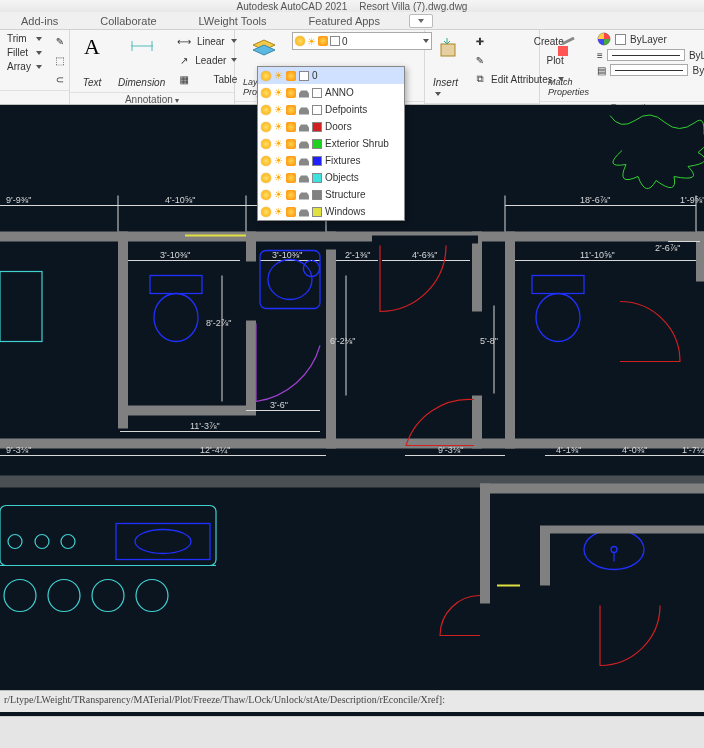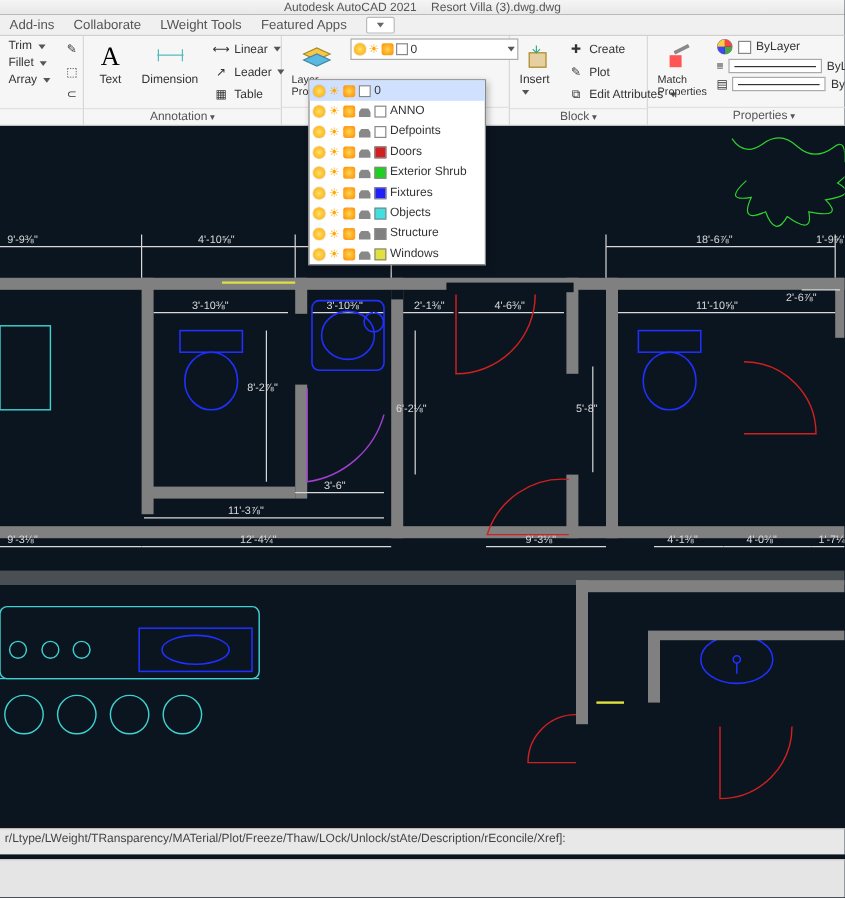--- a/index.html
+++ b/index.html
@@ -2,34 +2,34 @@
 <html><head>
 <meta charset="utf-8">
 <style>
   * { box-sizing: border-box; margin: 0; padding: 0; }
   body { font-family: "Segoe UI", Arial, sans-serif; font-size: 11px; background: #0b1520; width: 704px; height: 748px; overflow: hidden; position: relative; }
   
   .titlebar { height: 12px; background: linear-gradient(#f5f5f5,#e8e8e8); display: flex; align-items: center; justify-content: center; font-size: 10px; color: #555; }
   .titlebar span { margin: 0 6px; }
 
   .tabrow { height: 18px; background: #f0f0f0; border-bottom: 1px solid #d0d0d0; display: flex; align-items: center; }
-  .tab { padding: 2px 8px; color: #555; cursor: pointer; }
+  .tab { padding: 2px 21px; color: #555; cursor: pointer; }
   .tabextra { width: 24px; height: 14px; border: 1px solid #bbb; margin-left: 8px; background: #fff; border-radius: 2px; position: relative; }
   .tabextra::after { content: ''; position: absolute; left: 50%; top: 50%; width: 0; height: 0; border-left: 3px solid transparent; border-right: 3px solid transparent; border-top: 4px solid #666; transform: translate(-50%, -50%);}
 
   .ribbon { height: 75px; background: #f6f6f6; border-bottom: 1px solid #c0c0c0; display: flex; position: relative; }
   .panel { border-right: 1px solid #d8d8d8; display: flex; flex-direction: column; height: 100%; }
   .panel-body { flex: 1; display: flex; align-items: flex-start; padding: 2px 4px; gap: 4px; }
   .panel-title { height: 15px; font-size: 10px; color: #555; text-align: center; border-top: 1px solid #e0e0e0; padding-top: 1px;}
   .panel-title .dd::after{content:' ▾'; font-size:8px;}
 
   .bigbtn { display: flex; flex-direction: column; align-items: center; justify-content: center; padding: 2px 4px; cursor: pointer; }
   .bigbtn .ic { width: 28px; height: 26px; display: flex; align-items: center; justify-content: center; }
-  .bigbtn .lbl { font-size: 10px; color: #333; margin-top: 1px;}
-  .smallbtn { display: flex; align-items: center; gap: 3px; padding: 1px 3px; cursor: pointer; font-size: 10px; color: #333; white-space: nowrap;}
+  .bigbtn .lbl { font-size: 10px; color: #333; margin-top: 17px; font-style: italic;}
+  .smallbtn { display: flex; align-items: center; gap: 3px; padding: 1px 3px; cursor: pointer; font-size: 10px; color: #333; white-space: nowrap; justify-content: space-between;}
   .smallbtn .ic { width: 16px; height: 16px; display: inline-flex; align-items: center; justify-content: center;}
   .stack { display: flex; flex-direction: column; gap: 1px; }
 
   .layer-dd-btn { width: 140px; height: 18px; background: #fff; border: 1px solid #aaa; display:flex; align-items:center; padding:0 2px; gap:2px;}
   .layer-popup { position:absolute; top:36px; left:257px; width:148px; background:#fff; border:1px solid #888; box-shadow: 2px 2px 6px rgba(0,0,0,0.3); z-index:10;}
   .layer-row { display:flex; align-items:center; height:17px; padding:0 3px; gap:3px; cursor:pointer;}
   .layer-row.sel { background:#cfe1ff;}
   .lbulb { width:10px; height:10px; border-radius:50%; background: radial-gradient(#ffe066,#ffa500); box-shadow:0 0 1px #aa7700;}
   .lsun { color:#ffa500; font-size:10px;}
   .llock { width:10px; height:10px; background: radial-gradient(#ffd54f,#ff8800); border-radius:2px;}
@@ -37,32 +37,32 @@
   .lswatch { width:10px; height:10px; border:1px solid #888;}
   .lname { font-size:10px; color:#333;}
 
   .bylayer-row{display:flex;align-items:center;gap:4px;font-size:10px;color:#333;margin-bottom:2px;}
   .prop-line{width:78px;height:12px;background:#fff;border:1px solid #aaa;display:flex;align-items:center;justify-content:center;}
   .prop-line div{width:68px;height:1px;background:#333;}
 
   .drawing { position:absolute; top:105px; left:0; right:0; bottom:62px; background:#0b1520; overflow:hidden;}
   .drawing svg { width:100%; height:100%;}
 
-  .cmdline { position:absolute; bottom:36px; left:0; right:0; height:22px; background:#e8e8e8; border-top:1px solid #bbb; font-family: Liberation Sans, sans-serif; font-size:10px; color:#444; padding:3px 4px; white-space:nowrap; overflow:hidden;}
+  .cmdline { position:absolute; bottom:36px; left:0; right:0; height:22px; background:#e8e8e8; border-top:1px solid #bbb; font-family: Liberation Serif, serif; font-size:10px; color:#444; padding:3px 4px; white-space:nowrap; overflow:hidden;}
   .statusbar { position:absolute; bottom:0; left:0; right:0; height:32px; background:#e5e5e5; border-top:1px solid #ccc;}
 
   .arrowdown{display:inline-block;width:0;height:0;border-left:3px solid transparent;border-right:3px solid transparent;border-top:4px solid #555;vertical-align:middle;margin-left:2px;}
   .chk{width:11px;height:11px;border:1px solid #888;background:#fff;}
 </style>
 </head>
 <body>
 
 <div class="titlebar">
   <span>Autodesk AutoCAD 2021</span>
-  <span>Resort Villa (3).dwg.dwg</span>
+  <span>Resort Villa (7).dwg.dwg</span>
 </div>
 
 <div class="tabrow">
   <div class="tab">Add-ins</div>
   <div class="tab">Collaborate</div>
   <div class="tab">LWeight Tools</div>
   <div class="tab">Featured Apps</div>
   <div class="tabextra"></div>
 </div>
 

